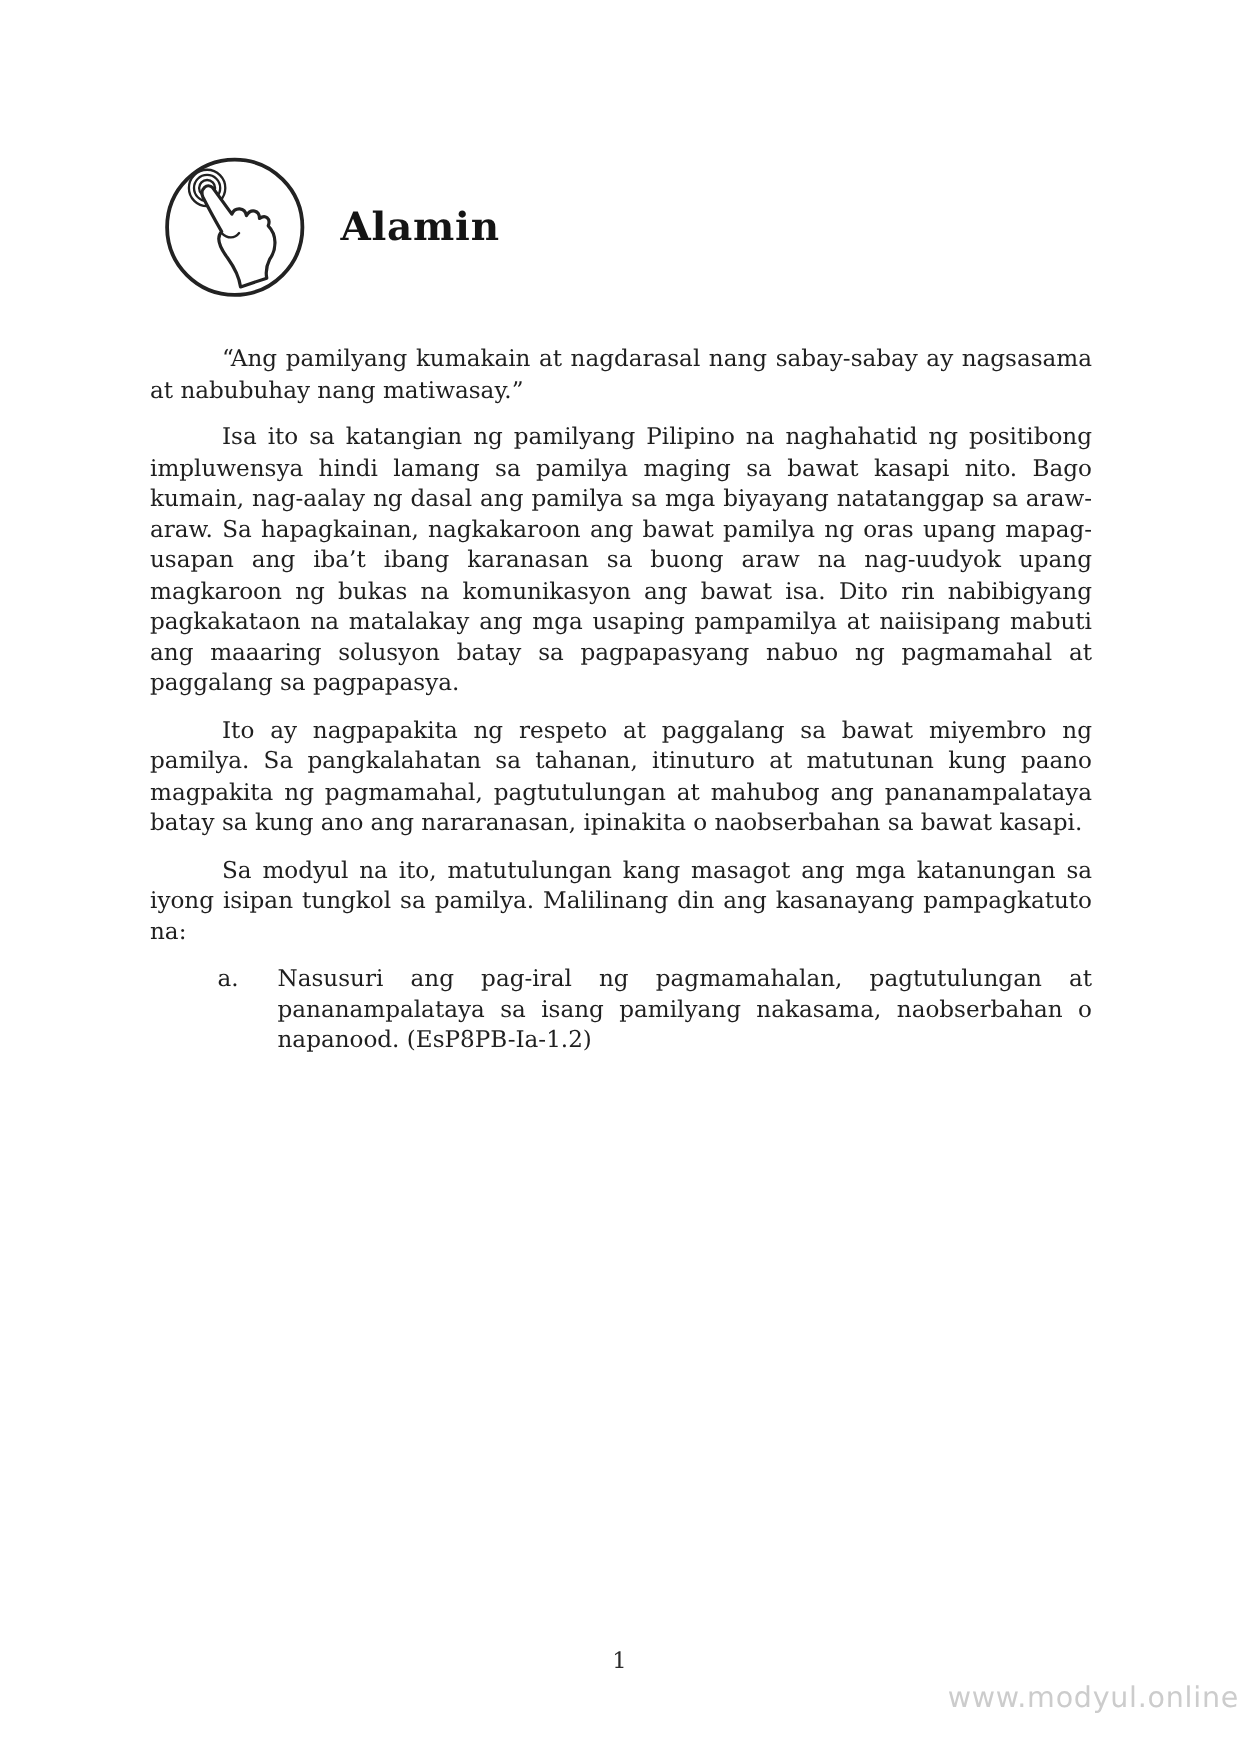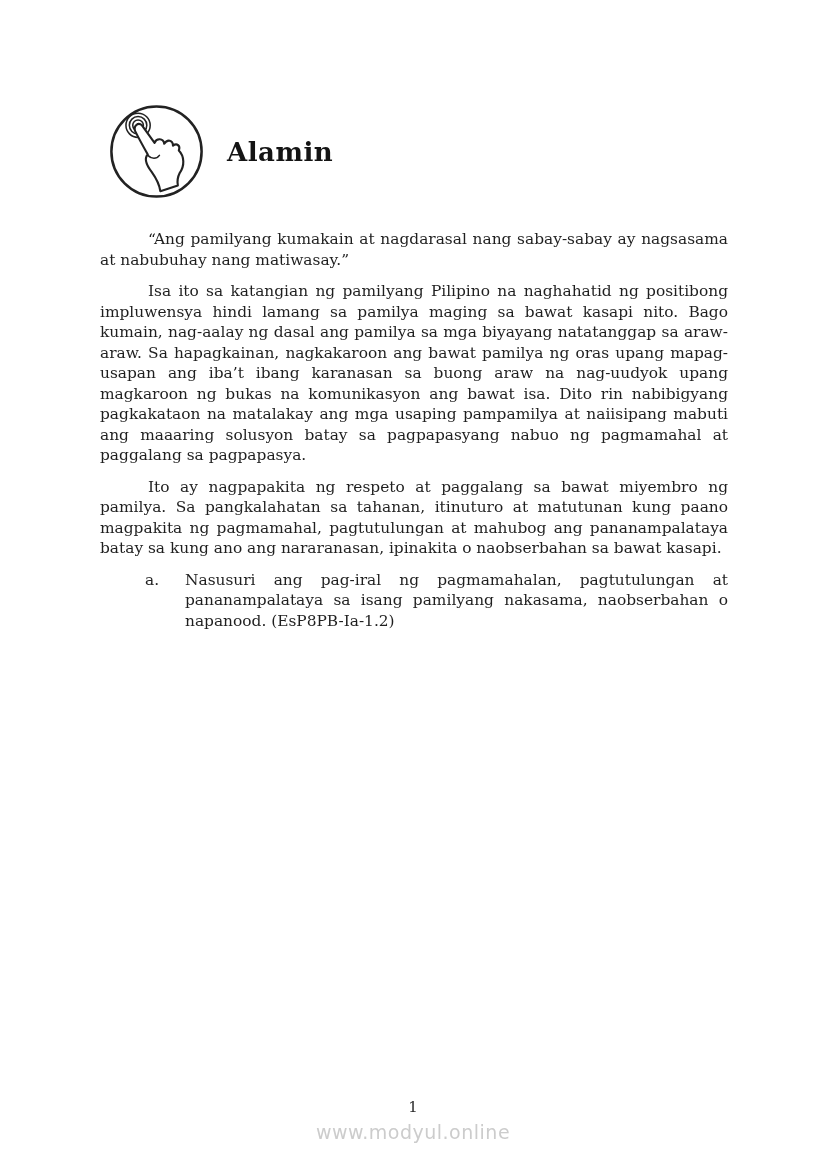--- a/index.html
+++ b/index.html
@@ -71,21 +71,21 @@
     width: 100%;
     text-align: center;
     font-size: 15px;
     color: #2a2a2a;
   }
   .watermark {
     position: absolute;
     top: 1121px;
     left: 0;
     width: 100%;
-    text-align: center;
+    text-align: right;
     font-family: "DejaVu Sans", "Liberation Sans", sans-serif;
     font-size: 19px;
     letter-spacing: 0.5px;
     color: #cccccc;
   }
 </style>
 </head>
 <body>
 
 <div class="page">
@@ -112,20 +112,21 @@
         <path d="M41,54 C45,58 50,58 53,54" fill="none" stroke="#222222" stroke-width="1.6" stroke-linecap="round"></path>
       </svg>
     </span>
     <h1 class="section-title">Alamin</h1>
   </header>
 
   <main class="content">
     <p class="para">“Ang pamilyang kumakain at nagdarasal nang sabay-sabay ay nagsasama at nabubuhay nang matiwasay.”</p>
     <p class="para">Isa ito sa katangian ng pamilyang Pilipino na naghahatid ng positibong impluwensya hindi lamang sa pamilya maging sa bawat kasapi nito. Bago kumain, nag-aalay ng dasal ang pamilya sa mga biyayang natatanggap sa araw-araw. Sa hapagkainan, nagkakaroon ang bawat pamilya ng oras upang mapag-usapan ang iba’t ibang karanasan sa buong araw na nag-uudyok upang magkaroon ng bukas na komunikasyon ang bawat isa. Dito rin nabibigyang pagkakataon na matalakay ang mga usaping pampamilya at naiisipang mabuti ang maaaring solusyon batay sa pagpapasyang nabuo ng pagmamahal at paggalang sa pagpapasya.</p>
     <p class="para">Ito ay nagpapakita ng respeto at paggalang sa bawat miyembro ng pamilya. Sa pangkalahatan sa tahanan, itinuturo at matutunan kung paano magpakita ng pagmamahal, pagtutulungan at mahubog ang pananampalataya batay sa kung ano ang nararanasan, ipinakita o naobserbahan sa bawat kasapi.</p>
+    <p class="para">Sa modyul na ito, matutulungan kang masagot ang mga katanungan sa iyong isipan tungkol sa pamilya. Malilinang din ang kasanayang pampagkatuto na:</p>
 
     <div class="objective">
       <span class="obj-marker">a.</span>
       <p class="obj-text">Nasusuri ang pag-iral ng pagmamahalan, pagtutulungan at pananampalataya sa isang pamilyang nakasama, naobserbahan o napanood. (EsP8PB-Ia-1.2)</p>
     </div>
   </main>
 
   <div class="page-number">1</div>
   <div class="watermark">www.modyul.online</div>
 

